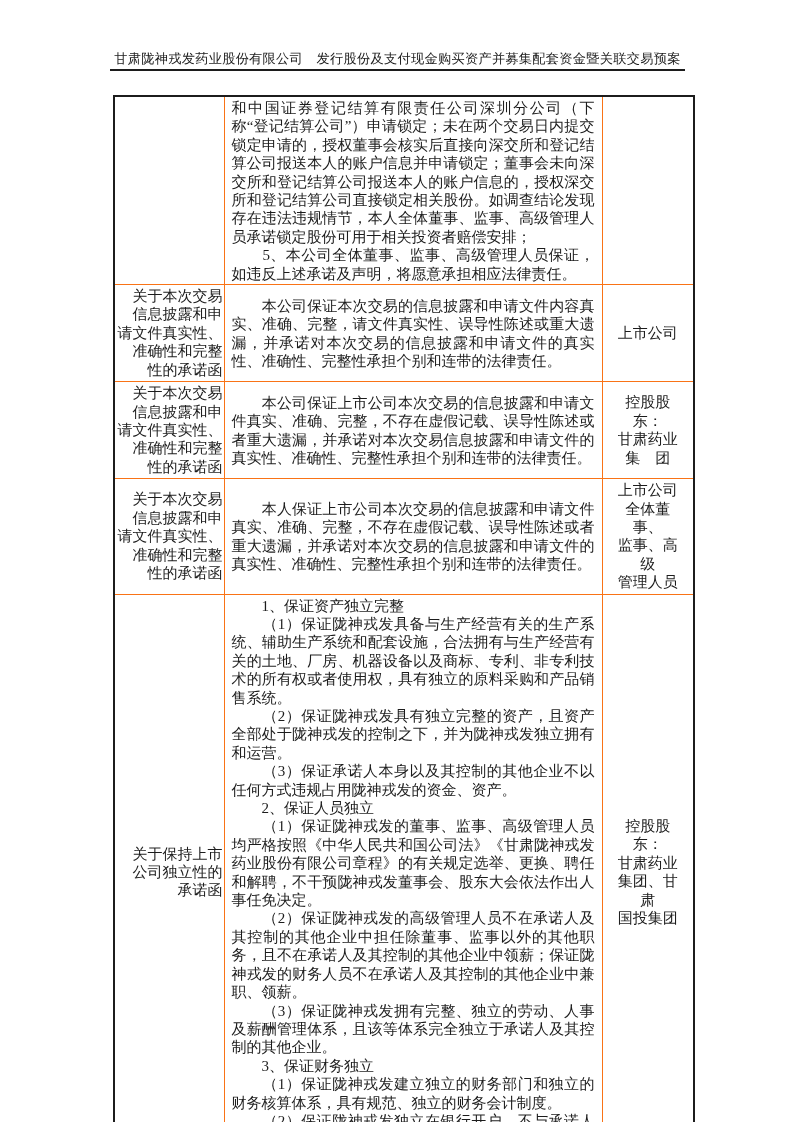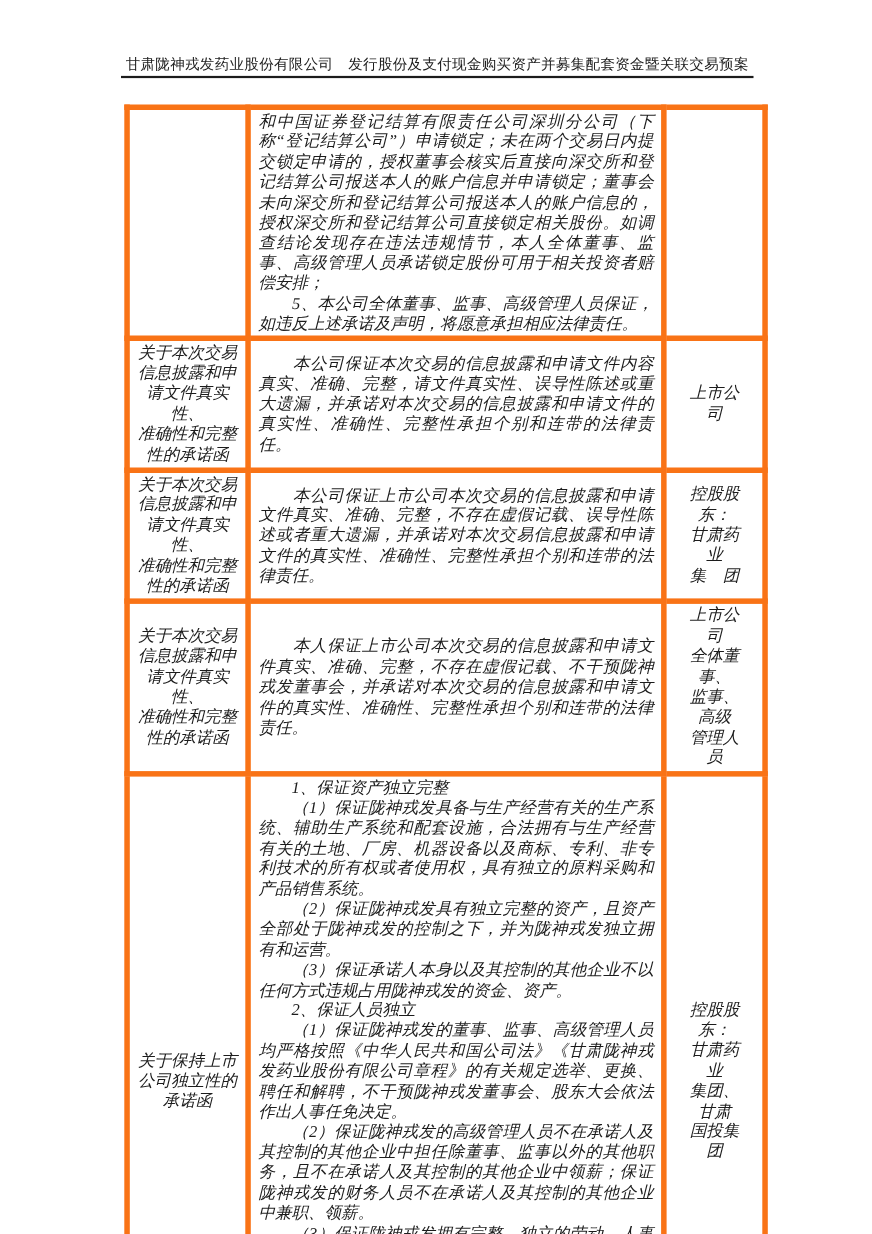--- a/index.html
+++ b/index.html
@@ -29,29 +29,28 @@
   }
   table.commitments {
     position: absolute;
     left: 113px; top: 95px;
     width: 580px;
     border-collapse: collapse;
     table-layout: fixed;
     border: 2px solid #1c1c1c;
   }
   table.commitments td {
-    border: 5px solid #f97316;
+    border: 1px solid #f97316;
     font-size: 15px;
     line-height: 18.4px;
     vertical-align: middle;
     overflow: hidden;
-    font-style: italic;
   }
   td.subject {
-    text-align: center;
+    text-align: right;
     white-space: pre-line;
     font-size: 14.6px;
     padding: 2px 1px;
   }
   td.content {
     text-align: justify;
     vertical-align: top;
     white-space: pre-line;
     padding: 2px 7px 1px 7px;
   }
@@ -108,21 +107,21 @@
         <td class="party">控股股东：
 甘肃药业
 集　团</td>
       </tr>
       <tr class="r4">
         <td class="subject">关于本次交易
 信息披露和申
 请文件真实性、
 准确性和完整
 性的承诺函</td>
-        <td class="content">　　本人保证上市公司本次交易的信息披露和申请文件真实、准确、完整，不存在虚假记载、不干预陇神戎发董事会，并承诺对本次交易的信息披露和申请文件的真实性、准确性、完整性承担个别和连带的法律责任。</td>
+        <td class="content">　　本人保证上市公司本次交易的信息披露和申请文件真实、准确、完整，不存在虚假记载、误导性陈述或者重大遗漏，并承诺对本次交易的信息披露和申请文件的真实性、准确性、完整性承担个别和连带的法律责任。</td>
         <td class="party">上市公司
 全体董事、
 监事、高级
 管理人员</td>
       </tr>
       <tr class="r5">
         <td class="subject">关于保持上市
 公司独立性的
 承诺函</td>
         <td class="content">　　1、保证资产独立完整

